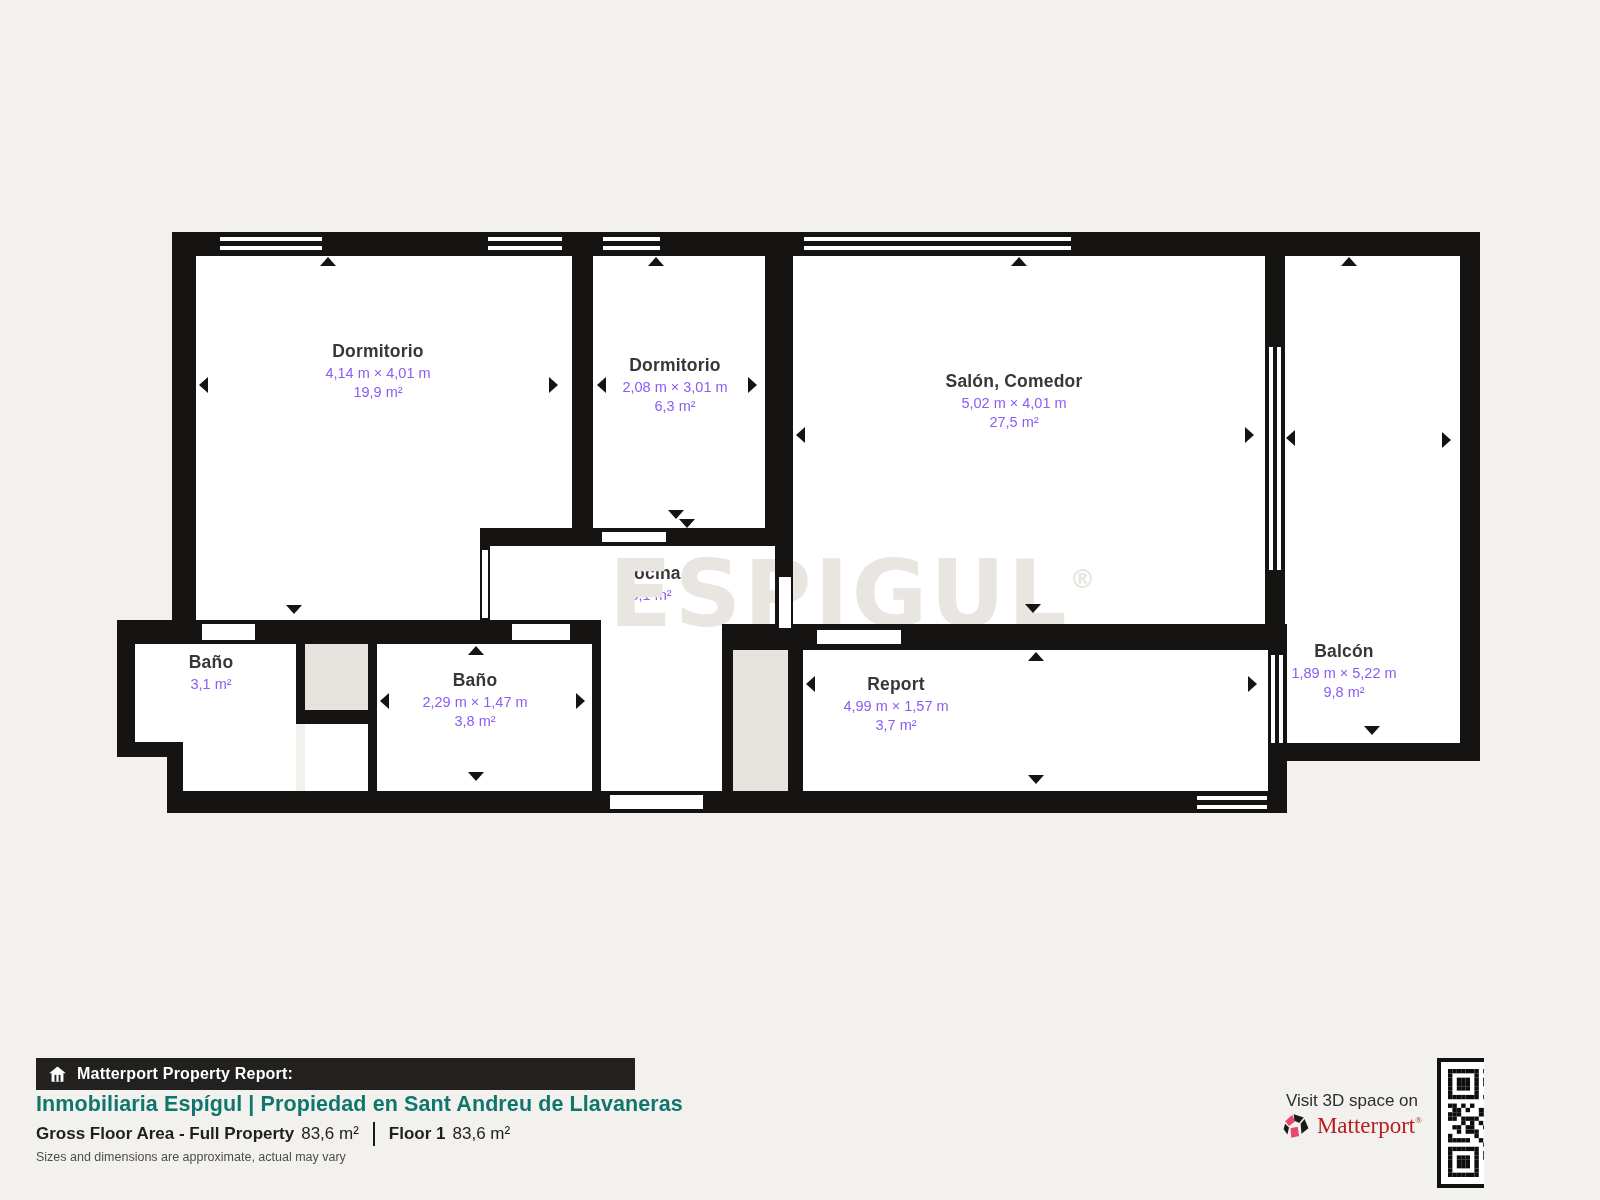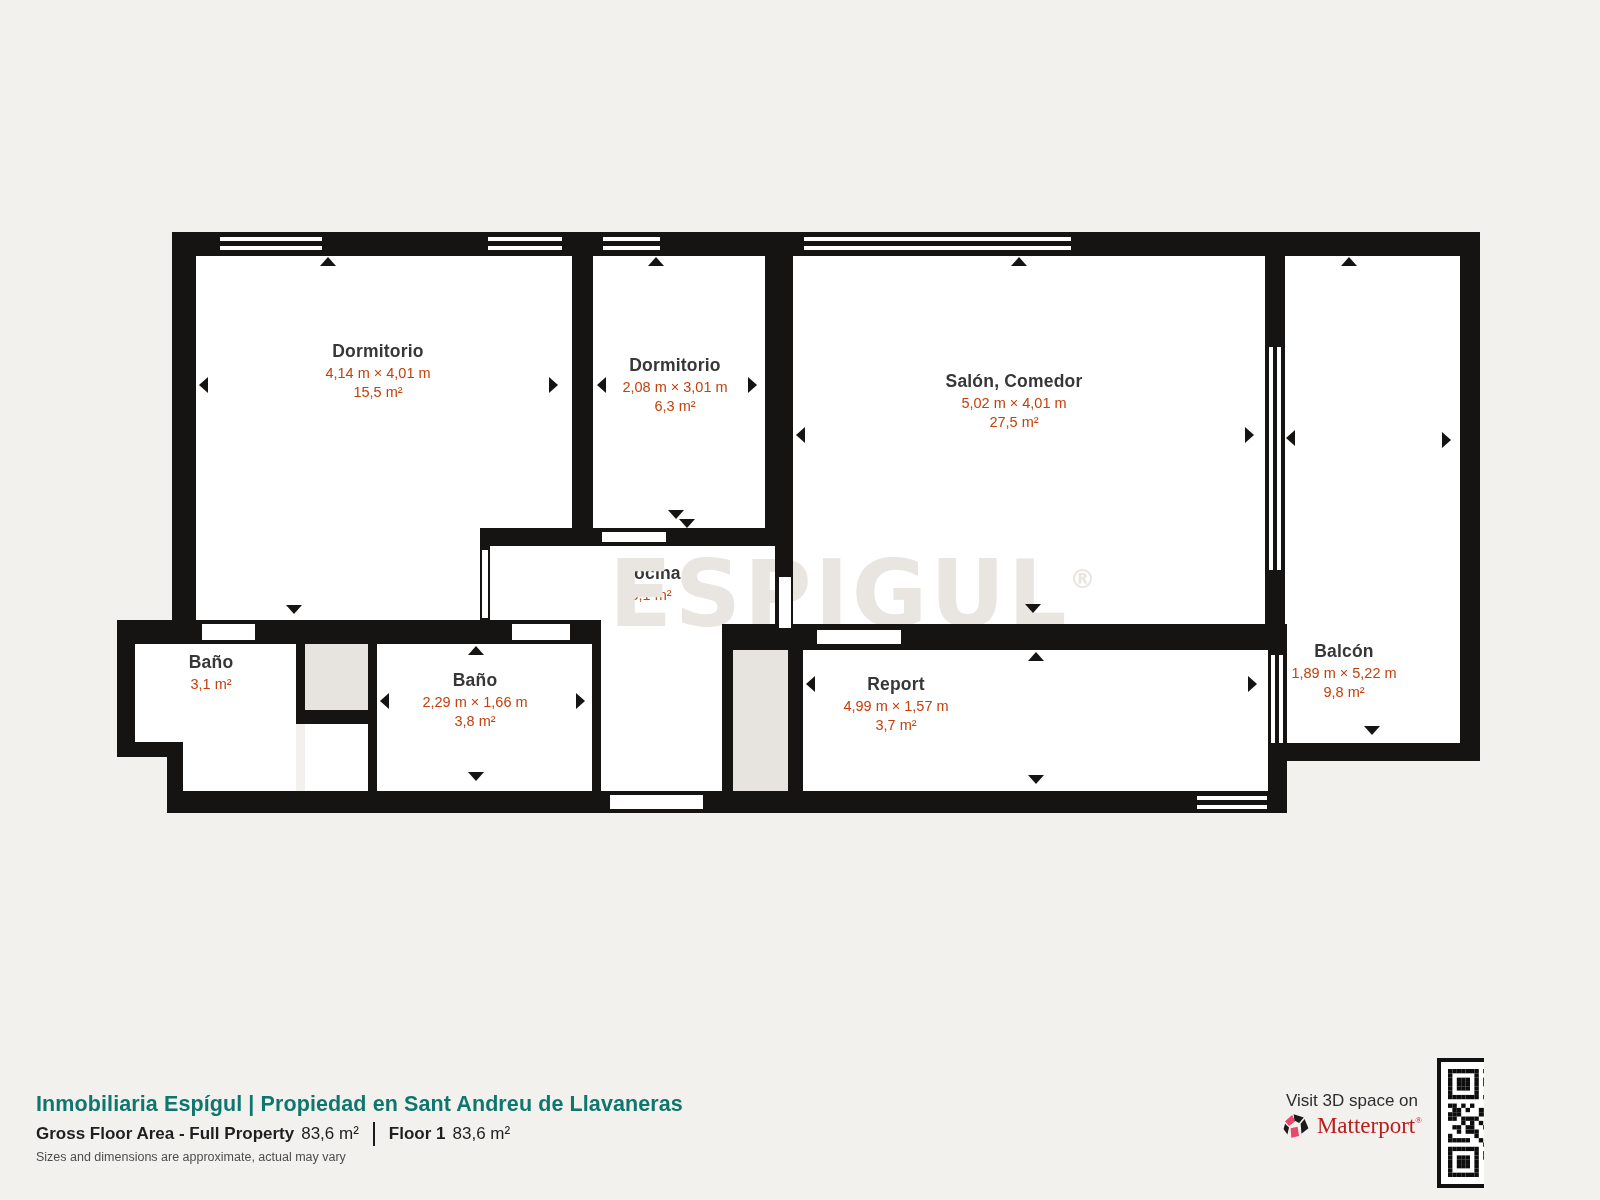--- a/index.html
+++ b/index.html
@@ -15,21 +15,21 @@
   .opening{position:absolute;z-index:5;background:#ffffff;border:2px solid #161412;box-sizing:border-box;}
 
   .ar{position:absolute;width:0;height:0;z-index:6;}
   .ar.up{border-left:8px solid transparent;border-right:8px solid transparent;border-bottom:9px solid #161412;}
   .ar.down{border-left:8px solid transparent;border-right:8px solid transparent;border-top:9px solid #161412;}
   .ar.left{border-top:8px solid transparent;border-bottom:8px solid transparent;border-right:9px solid #161412;}
   .ar.right{border-top:8px solid transparent;border-bottom:8px solid transparent;border-left:9px solid #161412;}
 
   .rlabel{position:absolute;transform:translateX(-50%);text-align:center;color:#3a3a3a;z-index:2;white-space:nowrap;}
   .rlabel .rname{font-size:17.5px;font-weight:bold;color:#373737;letter-spacing:.2px;}
-  .rlabel .rdims{font-size:14.5px;margin-top:3px;color:#c2410c;}
+  .rlabel .rdims{font-size:14.5px;margin-top:3px;color:#8b5cf6;}
 
   .wm{position:absolute;left:609px;top:549px;z-index:3;font-family:"DejaVu Sans",sans-serif;
       font-size:92px;font-weight:600;letter-spacing:3px;color:#e9e5e0;line-height:1;}
   .wm .reg{font-size:26px;vertical-align:38px;letter-spacing:0;}
 
   
   .report-bar{position:absolute;left:36px;top:1058px;width:599px;height:32px;background:#232120;
       display:flex;align-items:center;padding-left:12px;box-sizing:border-box;gap:10px;}
   .report-bar .bar-text{color:#ffffff;font-size:16px;font-weight:bold;letter-spacing:.2px;}
   .title{position:absolute;left:36px;top:1092px;font-size:21.5px;font-weight:bold;color:#0f766e;letter-spacing:.1px;}
@@ -62,21 +62,21 @@
     <div class="room" style="left:377px;top:644px;width:215px;height:147px;"></div>
     <div class="room" style="left:490px;top:546px;width:285px;height:78px;"></div>
     <div class="room" style="left:601px;top:624px;width:121px;height:167px;"></div>
     <div class="room" style="left:803px;top:650px;width:465px;height:141px;"></div>
     <div class="shaft" style="left:305px;top:644px;width:63px;height:66px;"></div>
     <div class="shaft" style="left:733px;top:650px;width:55px;height:141px;"></div>
 
     <div class="rlabel" style="left:378px;top:341px;">
       <div class="rname">Dormitorio</div>
       <div class="rdims">4,14 m × 4,01 m</div>
-      <div class="rdims">15,5 m²</div>
+      <div class="rdims">19,9 m²</div>
     </div>
     <div class="rlabel" style="left:675px;top:355px;">
       <div class="rname">Dormitorio</div>
       <div class="rdims">2,08 m × 3,01 m</div>
       <div class="rdims">6,3 m²</div>
     </div>
     <div class="rlabel" style="left:1014px;top:371px;">
       <div class="rname">Salón, Comedor</div>
       <div class="rdims">5,02 m × 4,01 m</div>
       <div class="rdims">27,5 m²</div>
@@ -85,21 +85,21 @@
       <div class="rname">Balcón</div>
       <div class="rdims">1,89 m × 5,22 m</div>
       <div class="rdims">9,8 m²</div>
     </div>
     <div class="rlabel" style="left:211px;top:652px;">
       <div class="rname">Baño</div>
       <div class="rdims">3,1 m²</div>
     </div>
     <div class="rlabel" style="left:475px;top:670px;">
       <div class="rname">Baño</div>
-      <div class="rdims">2,29 m × 1,66 m</div>
+      <div class="rdims">2,29 m × 1,47 m</div>
       <div class="rdims">3,8 m²</div>
     </div>
     <div class="rlabel" style="left:651px;top:563px;">
       <div class="rname">Cocina</div>
       <div class="rdims">5,1 m²</div>
     </div>
     <div class="rlabel" style="left:896px;top:674px;">
       <div class="rname">Report</div>
       <div class="rdims">4,99 m × 1,57 m</div>
       <div class="rdims">3,7 m²</div>
@@ -170,20 +170,30 @@
     <div class="ar down" style="left:468px;top:772px;"></div>
     <div class="ar left" style="left:380px;top:693px;"></div>
     <div class="ar right" style="left:576px;top:693px;"></div>
     <div class="ar up" style="left:1028px;top:652px;"></div>
     <div class="ar down" style="left:1028px;top:775px;"></div>
     <div class="ar left" style="left:806px;top:676px;"></div>
     <div class="ar right" style="left:1248px;top:676px;"></div>
     <div class="ar down" style="left:679px;top:519px;"></div>
   </div>
 
+  <div class="report-bar">
+    <span style="display:inline-flex;">
+      <svg width="19" height="19" viewBox="0 0 24 24">
+        <path d="M12 2 1.5 10.5h3V21h15V10.5h3Z" fill="#ffffff"></path>
+        <rect x="8.2" y="12.5" width="2.4" height="8.5" fill="#232120"></rect>
+        <rect x="13.4" y="12.5" width="2.4" height="8.5" fill="#232120"></rect>
+      </svg>
+    </span>
+    <span class="bar-text">Matterport Property Report:</span>
+  </div>
 
   <div class="title">Inmobiliaria Espígul | Propiedad en Sant Andreu de Llavaneras</div>
 
   <div class="gfa">
     <span class="b">Gross Floor Area - Full Property</span>
     <span class="v">83,6 m²</span>
     <span class="divider"></span>
     <span class="b">Floor 1</span>
     <span class="v">83,6 m²</span>
   </div>

